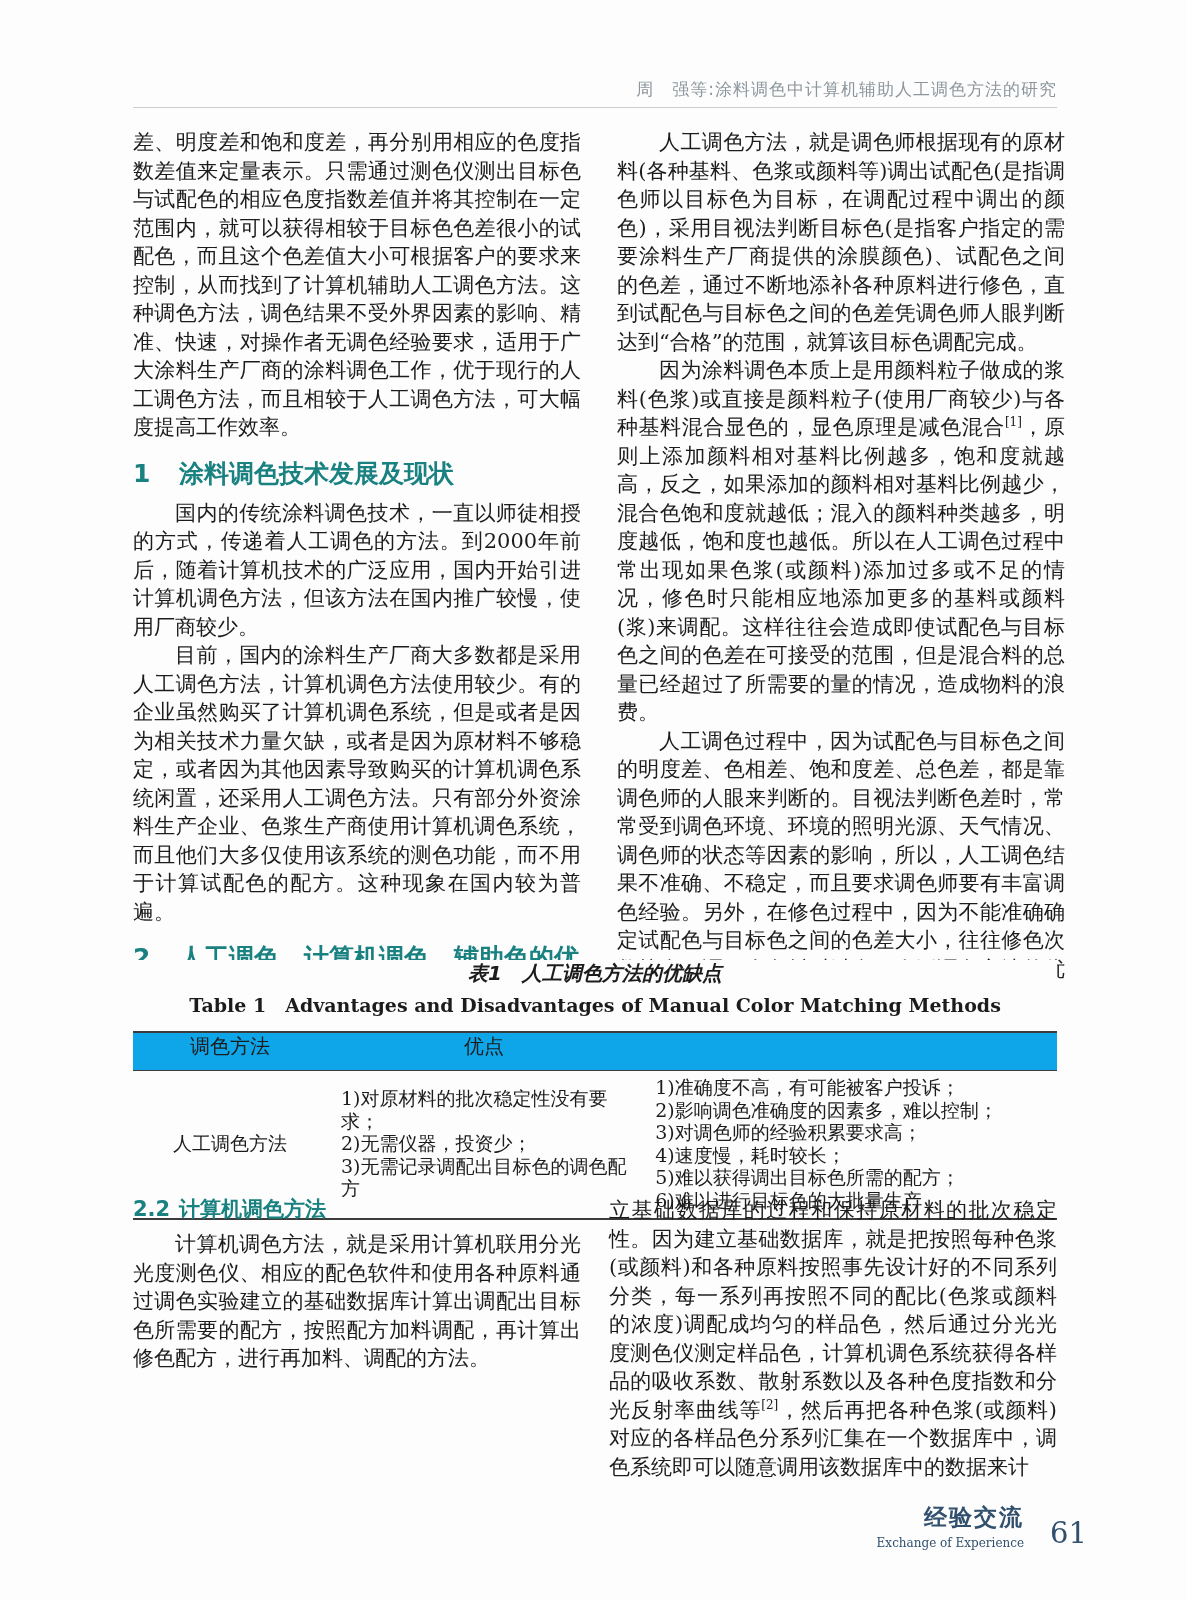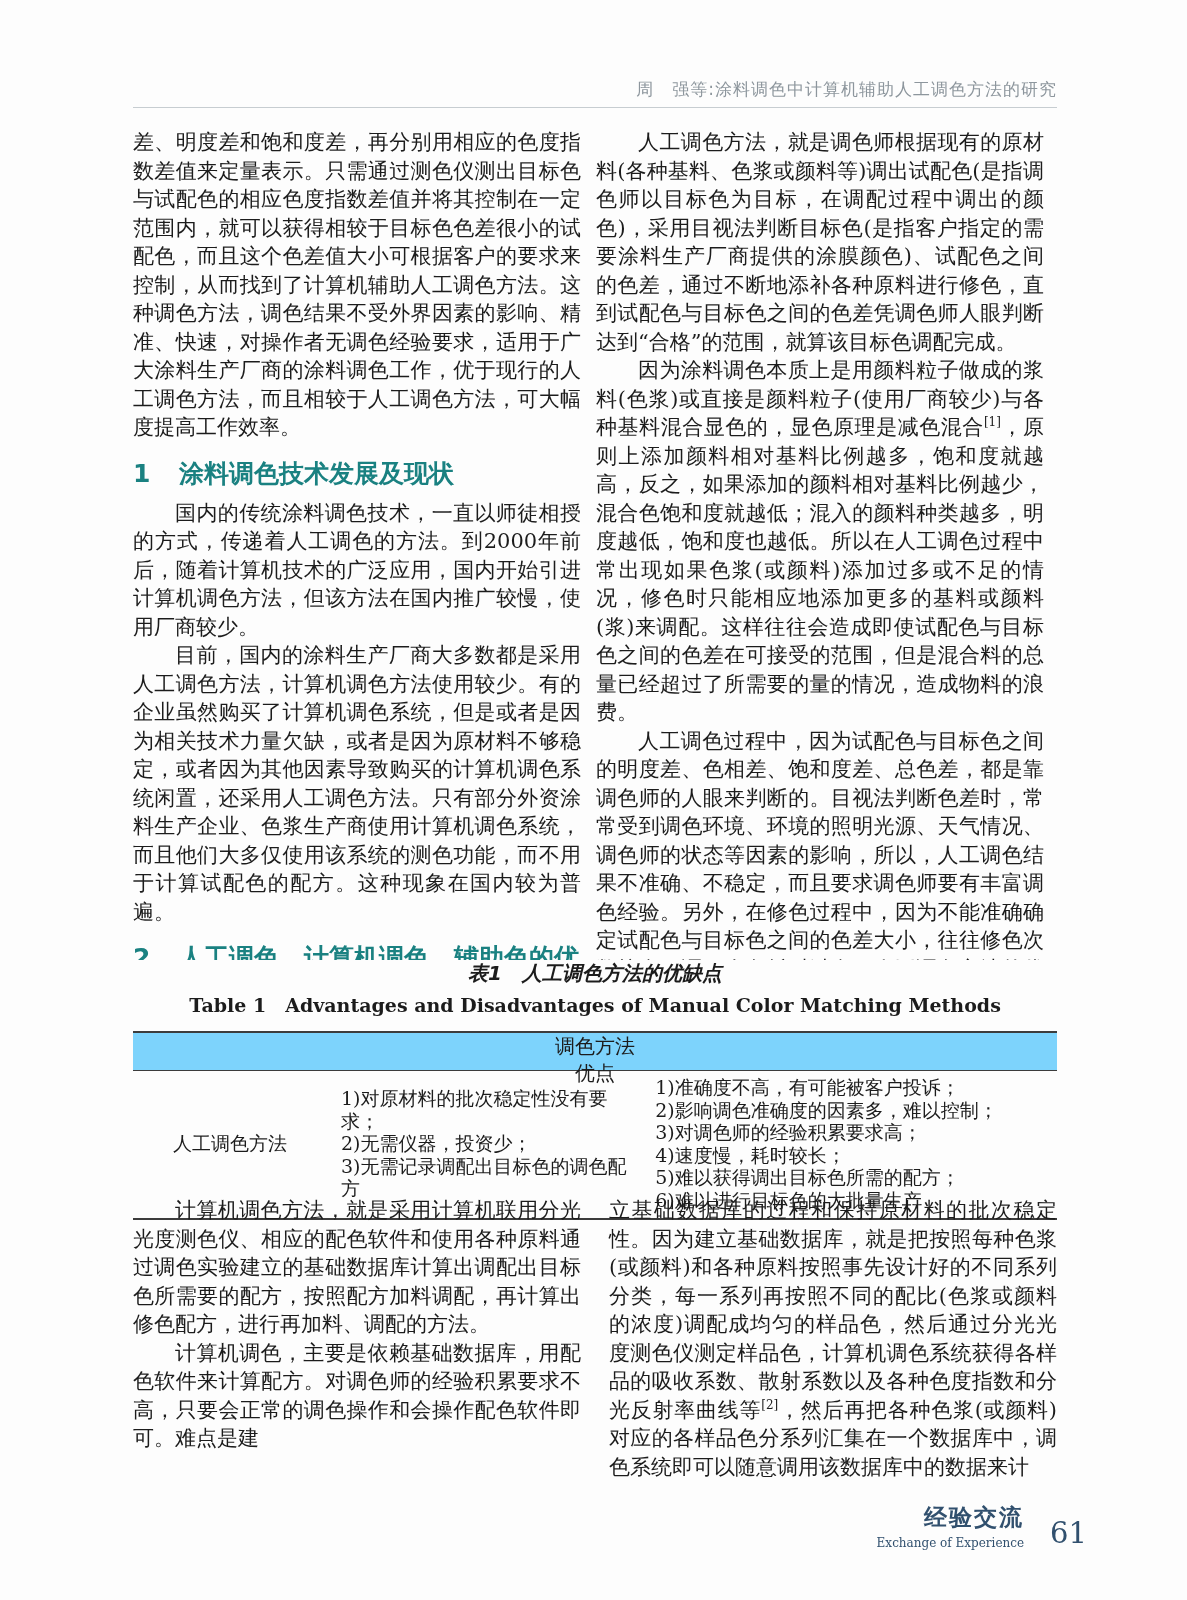--- a/index.html
+++ b/index.html
@@ -3,41 +3,41 @@
 <meta charset="utf-8">
 <style>
   html,body{margin:0;padding:0;background:#ffffff;}
   .page{position:relative;width:1187px;height:1600px;background:#fdfdfd;overflow:hidden;
         font-family:"DejaVu Serif",serif;color:#1c1c1c;}
   
   .running-head{position:absolute;top:78px;right:130px;font-family:"DejaVu Sans",sans-serif;
         font-size:17px;color:#8d969d;letter-spacing:1px;}
   .head-rule{position:absolute;top:107px;left:133px;width:924px;height:1px;background:#c7cdd1;}
   
-  .cols-top{position:absolute;top:128px;left:133px;width:924px;display:flex;gap:15px;}
+  .cols-top{position:absolute;top:128px;left:133px;width:924px;display:flex;gap:36px;}
   .cols-bottom{position:absolute;top:1196px;left:133px;width:924px;display:flex;gap:28px;}
   .col{width:448px;flex:none;}
   p.body{margin:0;font-size:21px;line-height:28.5px;text-align:justify;}
   p.indent{text-indent:2em;}
   .sup{font-size:12px;vertical-align:super;line-height:0;}
   
   .sec{display:flex;margin:16px 0 9px 0;color:#1a8181;font-family:"DejaVu Sans",sans-serif;
        font-weight:bold;font-size:25px;line-height:32px;}
   .sec .num{width:46px;flex:none;}
   .sec .title{flex:1;}
   .subsec{display:flex;margin:12px 0 8px 0;color:#1a8181;font-family:"DejaVu Sans",sans-serif;
        font-weight:bold;font-size:21px;line-height:26px;}
   .subsec .num{width:46px;flex:none;}
   
   .table-block{position:absolute;top:960px;left:133px;width:924px;background:#fdfdfd;}
   .tbl-title-cn{text-align:center;font-family:"DejaVu Sans",sans-serif;font-weight:bold;font-size:20px;font-style:italic;}
   .tbl-title-en{text-align:center;font-family:"DejaVu Serif",serif;font-weight:bold;font-size:19px;margin-top:6px;}
   .tbl{margin-top:12px;border-top:2px solid #3c3c3c;border-bottom:2px solid #3c3c3c;}
-  .tbl-head{display:flex;background:#7dd3fc;height:37px;align-items:center;
-        border-bottom:1.5px solid #3c3c3c;font-size:20px;flex-direction:column;}
+  .tbl-head{display:flex;background:#0ea5e9;height:37px;align-items:flex-start;
+        border-bottom:1.5px solid #3c3c3c;font-size:20px;}
   .tbl-row{display:flex;padding:5px 0 7px 0;}
   .c-method{width:21%;flex:none;display:flex;align-items:center;justify-content:center;text-align:center;}
   .c-adv{width:34%;flex:none;display:flex;flex-direction:column;justify-content:center;padding-left:14px;box-sizing:border-box;}
   .c-dis{width:45%;flex:none;display:flex;flex-direction:column;justify-content:center;padding-left:14px;box-sizing:border-box;}
   .tbl-head .c-method,.tbl-head .c-adv,.tbl-head .c-dis{display:block;text-align:center;padding:0;}
   .cell-line{font-size:19px;line-height:22.5px;text-align:left;}
   .tbl-row .c-method{font-size:19px;}
   
   .footer{position:absolute;top:1498px;right:100px;display:flex;align-items:flex-end;color:#31506e;}
   .f-left{text-align:right;padding-top:4px;}
@@ -101,22 +101,25 @@
           <div class="cell-line">4)速度慢，耗时较长；</div>
           <div class="cell-line">5)难以获得调出目标色所需的配方；</div>
           <div class="cell-line">6)难以进行目标色的大批量生产</div>
         </div>
       </div>
     </div>
   </div>
 
   <div class="cols-bottom">
     <div class="col">
+      <div class="subsec" style="margin-top:0;">
+        <span class="num">2.2</span>
+        <span class="title">计算机调色方法</span>
+      </div>
       <p class="body indent">计算机调色方法，就是采用计算机联用分光光度测色仪、相应的配色软件和使用各种原料通过调色实验建立的基础数据库计算出调配出目标色所需要的配方，按照配方加料调配，再计算出修色配方，进行再加料、调配的方法。</p>
-      <p class="body indent">计算机调色，主要是依赖基础数据库，用配色软件来计算配方。对调色师的经验积累要求不高，只要会正常的调色操作和会操作配色软件即可。难点是建</p>
     </div>
     <div class="col">
       <p class="body"><span>立基础数据库的过程和保持原材料的批次稳定性。因为建立基础数据库，就是把按照每种色浆(或颜料)和各种原料按照事先设计好的不同系列分类，每一系列再按照不同的配比(色浆或颜料的浓度)调配成均匀的样品色，然后通过分光光度测色仪测定样品色，计算机调色系统获得各样品的吸收系数、散射系数以及各种色度指数和分光反射率曲线等</span><span class="sup">[2]</span><span>，然后再把各种色浆(或颜料)对应的各样品色分系列汇集在一个数据库中，调色系统即可以随意调用该数据库中的数据来计</span></p>
     </div>
   </div>
 
   <div class="footer">
     <div class="f-left">
       <div class="f-cn">经验交流</div>
       <div class="f-en">Exchange of Experience</div>

